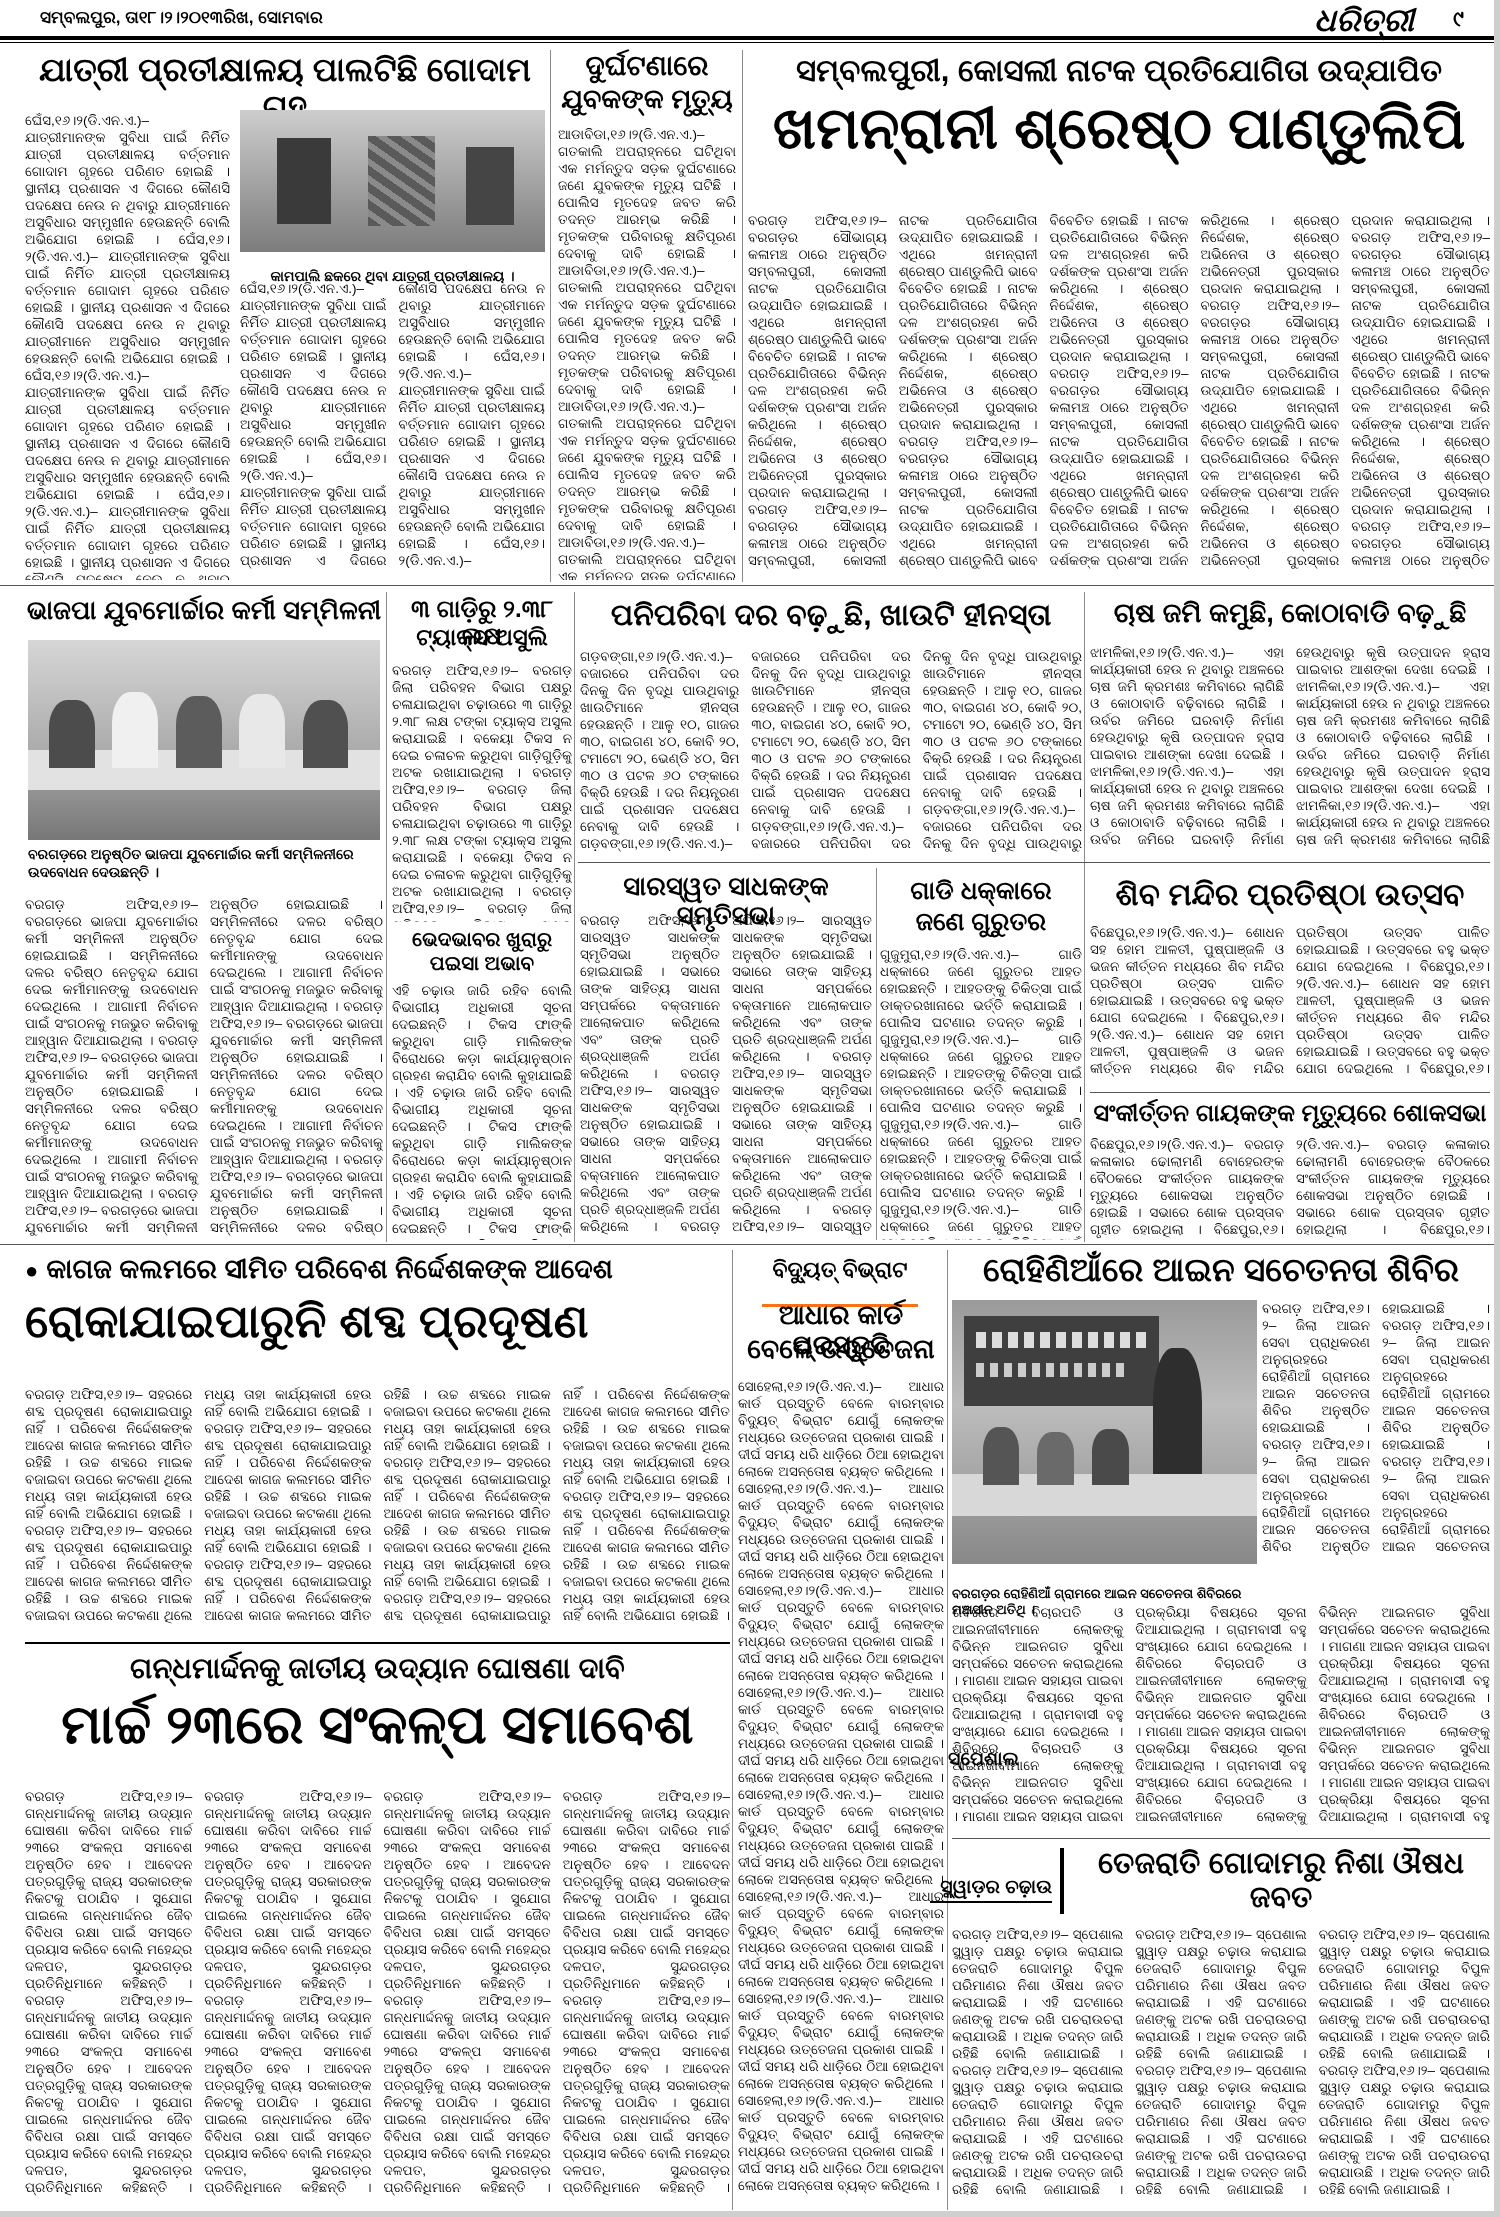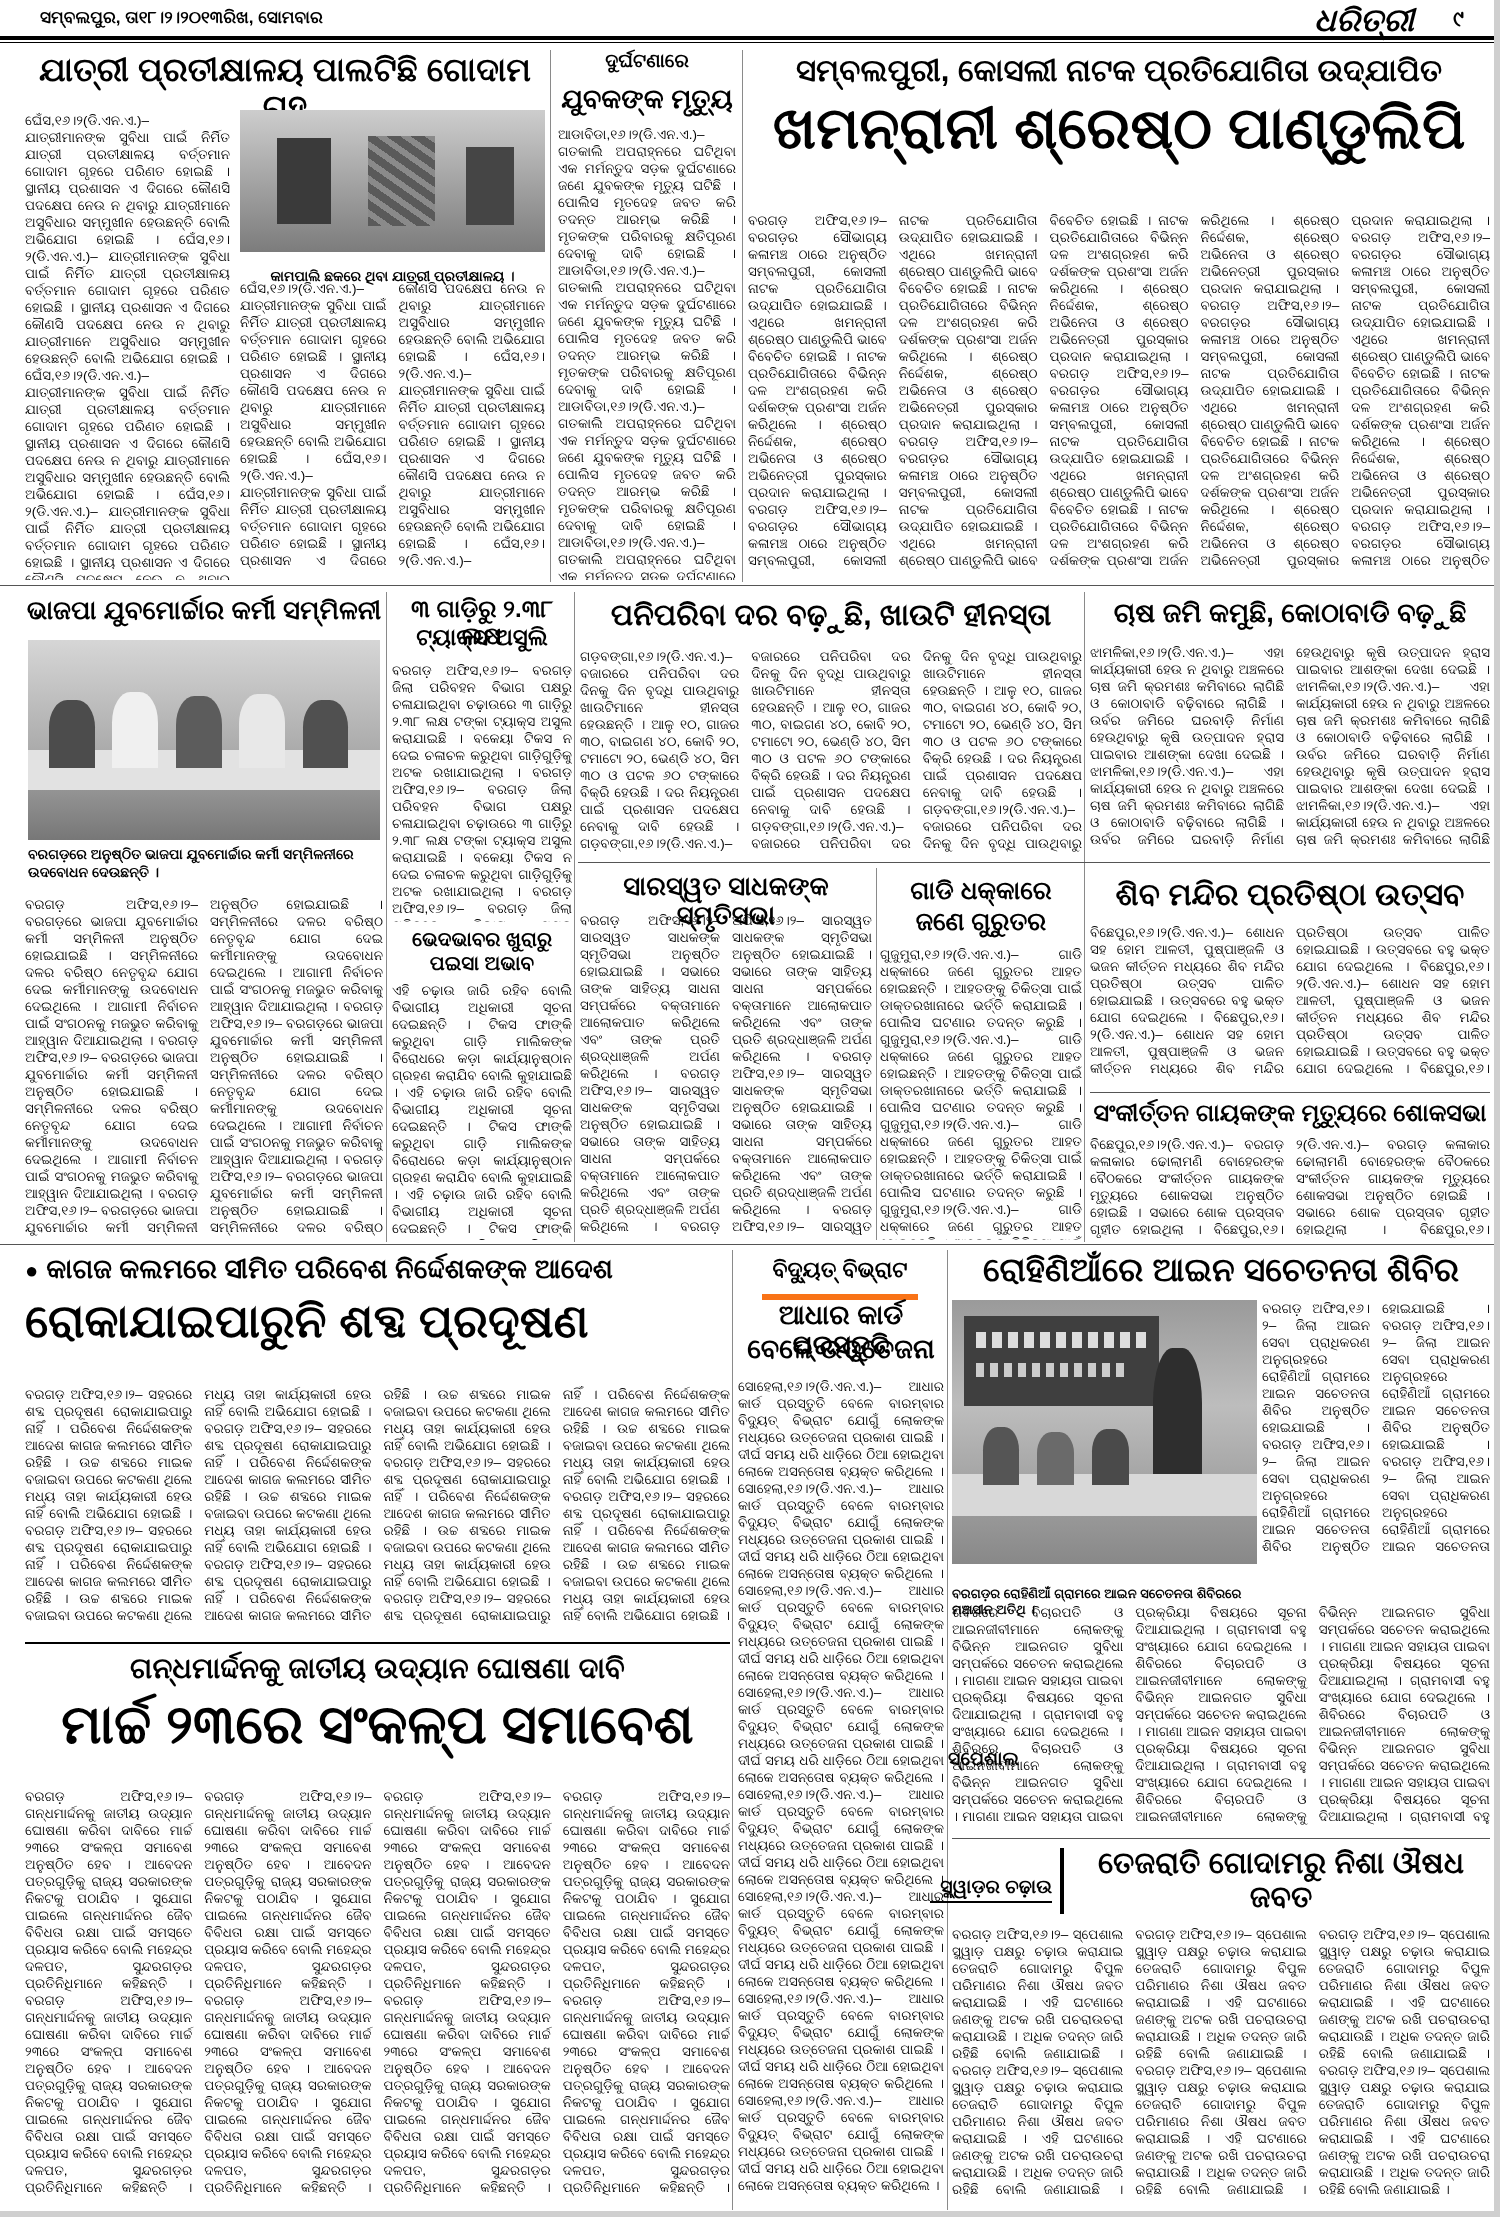--- a/index.html
+++ b/index.html
@@ -12,21 +12,21 @@
   .body{font-size:13.5px;line-height:17px;text-align:justify;overflow:hidden;
         word-break:break-word;}
   .cols2{column-count:2;column-gap:12px;}
   .cols3{column-count:3;column-gap:12px;}
   .cols4{column-count:4;column-gap:12px;}
   .cols5{column-count:5;column-gap:12px;}
   .caption{font-size:14px;font-weight:bold;line-height:1.25;}
   .hrule{height:1px;background:#555;}
   .vrule{width:1px;background:#8a8a8a;}
   .photo{background:linear-gradient(180deg,#cdcdcd 0%,#a8a8a8 45%,#7c7c7c 100%);overflow:hidden;}
-  .underline{border-bottom:6px solid #f97316;padding-bottom:11px;}
+  .underline{border-bottom:3px solid #f97316;padding-bottom:21px;}
   .bullet::before{content:"●";font-size:22px;margin-right:8px;vertical-align:middle;}
 </style>
 </head>
 <body>
 
 <div id="page">
 
   <div class="abs" style="left:40px;top:8px;font-size:17px;font-weight:bold;">ସମ୍ବଲପୁର, ତା୧୮।୨।୨୦୧୩ରିଖ, ସୋମବାର</div>
   <div class="abs" style="right:80px;top:2px;font-size:32px;font-weight:bold;font-style:italic;">ଧରିତ୍ରୀ</div>
   <div class="abs" style="right:30px;top:6px;font-size:22px;font-weight:bold;">୯</div>
@@ -41,21 +41,21 @@
       <div style="position:absolute;left:42%;top:18%;width:22%;height:64%;background:repeating-linear-gradient(35deg,#5a5a5a 0 8px,#8a8a8a 8px 14px);"></div>
       <div style="position:absolute;left:74%;top:26%;width:16%;height:55%;background:#454545;"></div>
     </div>
     <div class="abs caption center" style="left:240px;top:256px;width:305px;margin-top:12px;">କାମପାଲି ଛକରେ ଥିବା ଯାତ୍ରୀ ପ୍ରତୀକ୍ଷାଳୟ ।</div>
     <div class="abs body cols2" style="left:240px;top:280px;width:305px;height:300px;">ଘେଁସ,୧୬।୨(ଡି.ଏନ.ଏ.)– ଯାତ୍ରୀମାନଙ୍କ ସୁବିଧା ପାଇଁ ନିର୍ମିତ ଯାତ୍ରୀ ପ୍ରତୀକ୍ଷାଳୟ ବର୍ତ୍ତମାନ ଗୋଦାମ ଗୃହରେ ପରିଣତ ହୋଇଛି । ସ୍ଥାନୀୟ ପ୍ରଶାସନ ଏ ଦିଗରେ କୌଣସି ପଦକ୍ଷେପ ନେଉ ନ ଥିବାରୁ ଯାତ୍ରୀମାନେ ଅସୁବିଧାର ସମ୍ମୁଖୀନ ହେଉଛନ୍ତି ବୋଲି ଅଭିଯୋଗ ହୋଇଛି । ଘେଁସ,୧୬।୨(ଡି.ଏନ.ଏ.)– ଯାତ୍ରୀମାନଙ୍କ ସୁବିଧା ପାଇଁ ନିର୍ମିତ ଯାତ୍ରୀ ପ୍ରତୀକ୍ଷାଳୟ ବର୍ତ୍ତମାନ ଗୋଦାମ ଗୃହରେ ପରିଣତ ହୋଇଛି । ସ୍ଥାନୀୟ ପ୍ରଶାସନ ଏ ଦିଗରେ କୌଣସି ପଦକ୍ଷେପ ନେଉ ନ ଥିବାରୁ ଯାତ୍ରୀମାନେ ଅସୁବିଧାର ସମ୍ମୁଖୀନ ହେଉଛନ୍ତି ବୋଲି ଅଭିଯୋଗ ହୋଇଛି । ଘେଁସ,୧୬।୨(ଡି.ଏନ.ଏ.)– ଯାତ୍ରୀମାନଙ୍କ ସୁବିଧା ପାଇଁ ନିର୍ମିତ ଯାତ୍ରୀ ପ୍ରତୀକ୍ଷାଳୟ ବର୍ତ୍ତମାନ ଗୋଦାମ ଗୃହରେ ପରିଣତ ହୋଇଛି । ସ୍ଥାନୀୟ ପ୍ରଶାସନ ଏ ଦିଗରେ କୌଣସି ପଦକ୍ଷେପ ନେଉ ନ ଥିବାରୁ ଯାତ୍ରୀମାନେ ଅସୁବିଧାର ସମ୍ମୁଖୀନ ହେଉଛନ୍ତି ବୋଲି ଅଭିଯୋଗ ହୋଇଛି । ଘେଁସ,୧୬।୨(ଡି.ଏନ.ଏ.)– ଯାତ୍ରୀମାନଙ୍କ ସୁବିଧା ପାଇଁ ନିର୍ମିତ ଯାତ୍ରୀ ପ୍ରତୀକ୍ଷାଳୟ ବର୍ତ୍ତମାନ ଗୋଦାମ ଗୃହରେ ପରିଣତ ହୋଇଛି । ସ୍ଥାନୀୟ ପ୍ରଶାସନ ଏ ଦିଗରେ କୌଣସି ପଦକ୍ଷେପ ନେଉ ନ ଥିବାରୁ ଯାତ୍ରୀମାନେ ଅସୁବିଧାର ସମ୍ମୁଖୀନ ହେଉଛନ୍ତି ବୋଲି ଅଭିଯୋଗ ହୋଇଛି । ଘେଁସ,୧୬।୨(ଡି.ଏନ.ଏ.)– ଯାତ୍ରୀମାନଙ୍କ ସୁବିଧା ପାଇଁ ନିର୍ମିତ ଯାତ୍ରୀ ପ୍ରତୀକ୍ଷାଳୟ ବର୍ତ୍ତମାନ ଗୋଦାମ ଗୃହରେ ପରିଣତ ହୋଇଛି । ସ୍ଥାନୀୟ ପ୍ରଶାସନ ଏ ଦିଗରେ କୌଣସି ପଦକ୍ଷେପ ନେଉ ନ ଥିବାରୁ ଯାତ୍ରୀମାନେ ଅସୁବିଧାର ସମ୍ମୁଖୀନ ହେଉଛନ୍ତି ବୋଲି ଅଭିଯୋଗ ହୋଇଛି ।</div>
   </section>
 
   <div class="abs vrule" style="left:550px;top:50px;height:532px;"></div>
 
   <section>
-    <div class="abs hl center" style="left:558px;top:50px;width:178px;font-size:19px;text-align:center;">ଦୁର୍ଘଟଣାରେ</div>
+    <div class="abs hl center" style="left:558px;top:50px;width:178px;font-size:28px;text-align:center;">ଦୁର୍ଘଟଣାରେ</div>
     <div class="abs hl center" style="left:558px;top:84px;width:178px;font-size:27px;">ଯୁବକଙ୍କ ମୃତ୍ୟୁ</div>
     <div class="abs body" style="left:558px;top:126px;width:178px;height:454px;">ଆଡାବିଡା,୧୬।୨(ଡି.ଏନ.ଏ.)– ଗତକାଲି ଅପରାହ୍ନରେ ଘଟିଥିବା ଏକ ମର୍ମନ୍ତୁଦ ସଡ଼କ ଦୁର୍ଘଟଣାରେ ଜଣେ ଯୁବକଙ୍କ ମୃତ୍ୟୁ ଘଟିଛି । ପୋଲିସ ମୃତଦେହ ଜବତ କରି ତଦନ୍ତ ଆରମ୍ଭ କରିଛି । ମୃତକଙ୍କ ପରିବାରକୁ କ୍ଷତିପୂରଣ ଦେବାକୁ ଦାବି ହୋଇଛି । ଆଡାବିଡା,୧୬।୨(ଡି.ଏନ.ଏ.)– ଗତକାଲି ଅପରାହ୍ନରେ ଘଟିଥିବା ଏକ ମର୍ମନ୍ତୁଦ ସଡ଼କ ଦୁର୍ଘଟଣାରେ ଜଣେ ଯୁବକଙ୍କ ମୃତ୍ୟୁ ଘଟିଛି । ପୋଲିସ ମୃତଦେହ ଜବତ କରି ତଦନ୍ତ ଆରମ୍ଭ କରିଛି । ମୃତକଙ୍କ ପରିବାରକୁ କ୍ଷତିପୂରଣ ଦେବାକୁ ଦାବି ହୋଇଛି । ଆଡାବିଡା,୧୬।୨(ଡି.ଏନ.ଏ.)– ଗତକାଲି ଅପରାହ୍ନରେ ଘଟିଥିବା ଏକ ମର୍ମନ୍ତୁଦ ସଡ଼କ ଦୁର୍ଘଟଣାରେ ଜଣେ ଯୁବକଙ୍କ ମୃତ୍ୟୁ ଘଟିଛି । ପୋଲିସ ମୃତଦେହ ଜବତ କରି ତଦନ୍ତ ଆରମ୍ଭ କରିଛି । ମୃତକଙ୍କ ପରିବାରକୁ କ୍ଷତିପୂରଣ ଦେବାକୁ ଦାବି ହୋଇଛି । ଆଡାବିଡା,୧୬।୨(ଡି.ଏନ.ଏ.)– ଗତକାଲି ଅପରାହ୍ନରେ ଘଟିଥିବା ଏକ ମର୍ମନ୍ତୁଦ ସଡ଼କ ଦୁର୍ଘଟଣାରେ ଜଣେ ଯୁବକଙ୍କ ମୃତ୍ୟୁ ଘଟିଛି । ପୋଲିସ ମୃତଦେହ ଜବତ କରି ତଦନ୍ତ ଆରମ୍ଭ କରିଛି । ମୃତକଙ୍କ ପରିବାରକୁ କ୍ଷତିପୂରଣ ଦେବାକୁ ଦାବି ହୋଇଛି । ଆଡାବିଡା,୧୬।୨(ଡି.ଏନ.ଏ.)– ଗତକାଲି ଅପରାହ୍ନରେ ଘଟିଥିବା ଏକ ମର୍ମନ୍ତୁଦ ସଡ଼କ ଦୁର୍ଘଟଣାରେ ଜଣେ ଯୁବକଙ୍କ ମୃତ୍ୟୁ ଘଟିଛି । ପୋଲିସ ମୃତଦେହ ଜବତ କରି ତଦନ୍ତ ଆରମ୍ଭ କରିଛି । ମୃତକଙ୍କ ପରିବାରକୁ କ୍ଷତିପୂରଣ ଦେବାକୁ ଦାବି ହୋଇଛି ।</div>
   </section>
 
   <div class="abs vrule" style="left:742px;top:50px;height:532px;"></div>
 
   <section>
     <div class="abs hl center" style="left:748px;top:54px;width:742px;font-size:31px;font-weight:600;">ସମ୍ବଲପୁରୀ, କୋସଲୀ ନାଟକ ପ୍ରତିଯୋଗିତା ଉଦ୍‌ଯାପିତ</div>
     <div class="abs hl center" style="left:748px;top:96px;width:742px;font-size:58px;">ଖମନ୍‌ରାନୀ ଶ୍ରେଷ୍ଠ ପାଣ୍ଡୁଲିପି</div>
     <div class="abs body cols5" style="left:748px;top:212px;width:742px;height:368px;">ବରଗଡ଼ ଅଫିସ,୧୬।୨– ବରଗଡ଼ର ସୌଭାଗ୍ୟ କଳାମଞ୍ଚ ଠାରେ ଅନୁଷ୍ଠିତ ସମ୍ବଲପୁରୀ, କୋସଲୀ ନାଟକ ପ୍ରତିଯୋଗିତା ଉଦ୍‌ଯାପିତ ହୋଇଯାଇଛି । ଏଥିରେ ଖମନ୍‌ରାନୀ ଶ୍ରେଷ୍ଠ ପାଣ୍ଡୁଲିପି ଭାବେ ବିବେଚିତ ହୋଇଛି । ନାଟକ ପ୍ରତିଯୋଗିତାରେ ବିଭିନ୍ନ ଦଳ ଅଂଶଗ୍ରହଣ କରି ଦର୍ଶକଙ୍କ ପ୍ରଶଂସା ଅର୍ଜନ କରିଥିଲେ । ଶ୍ରେଷ୍ଠ ନିର୍ଦ୍ଦେଶକ, ଶ୍ରେଷ୍ଠ ଅଭିନେତା ଓ ଶ୍ରେଷ୍ଠ ଅଭିନେତ୍ରୀ ପୁରସ୍କାର ପ୍ରଦାନ କରାଯାଇଥିଲା । ବରଗଡ଼ ଅଫିସ,୧୬।୨– ବରଗଡ଼ର ସୌଭାଗ୍ୟ କଳାମଞ୍ଚ ଠାରେ ଅନୁଷ୍ଠିତ ସମ୍ବଲପୁରୀ, କୋସଲୀ ନାଟକ ପ୍ରତିଯୋଗିତା ଉଦ୍‌ଯାପିତ ହୋଇଯାଇଛି । ଏଥିରେ ଖମନ୍‌ରାନୀ ଶ୍ରେଷ୍ଠ ପାଣ୍ଡୁଲିପି ଭାବେ ବିବେଚିତ ହୋଇଛି । ନାଟକ ପ୍ରତିଯୋଗିତାରେ ବିଭିନ୍ନ ଦଳ ଅଂଶଗ୍ରହଣ କରି ଦର୍ଶକଙ୍କ ପ୍ରଶଂସା ଅର୍ଜନ କରିଥିଲେ । ଶ୍ରେଷ୍ଠ ନିର୍ଦ୍ଦେଶକ, ଶ୍ରେଷ୍ଠ ଅଭିନେତା ଓ ଶ୍ରେଷ୍ଠ ଅଭିନେତ୍ରୀ ପୁରସ୍କାର ପ୍ରଦାନ କରାଯାଇଥିଲା । ବରଗଡ଼ ଅଫିସ,୧୬।୨– ବରଗଡ଼ର ସୌଭାଗ୍ୟ କଳାମଞ୍ଚ ଠାରେ ଅନୁଷ୍ଠିତ ସମ୍ବଲପୁରୀ, କୋସଲୀ ନାଟକ ପ୍ରତିଯୋଗିତା ଉଦ୍‌ଯାପିତ ହୋଇଯାଇଛି । ଏଥିରେ ଖମନ୍‌ରାନୀ ଶ୍ରେଷ୍ଠ ପାଣ୍ଡୁଲିପି ଭାବେ ବିବେଚିତ ହୋଇଛି । ନାଟକ ପ୍ରତିଯୋଗିତାରେ ବିଭିନ୍ନ ଦଳ ଅଂଶଗ୍ରହଣ କରି ଦର୍ଶକଙ୍କ ପ୍ରଶଂସା ଅର୍ଜନ କରିଥିଲେ । ଶ୍ରେଷ୍ଠ ନିର୍ଦ୍ଦେଶକ, ଶ୍ରେଷ୍ଠ ଅଭିନେତା ଓ ଶ୍ରେଷ୍ଠ ଅଭିନେତ୍ରୀ ପୁରସ୍କାର ପ୍ରଦାନ କରାଯାଇଥିଲା । ବରଗଡ଼ ଅଫିସ,୧୬।୨– ବରଗଡ଼ର ସୌଭାଗ୍ୟ କଳାମଞ୍ଚ ଠାରେ ଅନୁଷ୍ଠିତ ସମ୍ବଲପୁରୀ, କୋସଲୀ ନାଟକ ପ୍ରତିଯୋଗିତା ଉଦ୍‌ଯାପିତ ହୋଇଯାଇଛି । ଏଥିରେ ଖମନ୍‌ରାନୀ ଶ୍ରେଷ୍ଠ ପାଣ୍ଡୁଲିପି ଭାବେ ବିବେଚିତ ହୋଇଛି । ନାଟକ ପ୍ରତିଯୋଗିତାରେ ବିଭିନ୍ନ ଦଳ ଅଂଶଗ୍ରହଣ କରି ଦର୍ଶକଙ୍କ ପ୍ରଶଂସା ଅର୍ଜନ କରିଥିଲେ । ଶ୍ରେଷ୍ଠ ନିର୍ଦ୍ଦେଶକ, ଶ୍ରେଷ୍ଠ ଅଭିନେତା ଓ ଶ୍ରେଷ୍ଠ ଅଭିନେତ୍ରୀ ପୁରସ୍କାର ପ୍ରଦାନ କରାଯାଇଥିଲା । ବରଗଡ଼ ଅଫିସ,୧୬।୨– ବରଗଡ଼ର ସୌଭାଗ୍ୟ କଳାମଞ୍ଚ ଠାରେ ଅନୁଷ୍ଠିତ ସମ୍ବଲପୁରୀ, କୋସଲୀ ନାଟକ ପ୍ରତିଯୋଗିତା ଉଦ୍‌ଯାପିତ ହୋଇଯାଇଛି । ଏଥିରେ ଖମନ୍‌ରାନୀ ଶ୍ରେଷ୍ଠ ପାଣ୍ଡୁଲିପି ଭାବେ ବିବେଚିତ ହୋଇଛି । ନାଟକ ପ୍ରତିଯୋଗିତାରେ ବିଭିନ୍ନ ଦଳ ଅଂଶଗ୍ରହଣ କରି ଦର୍ଶକଙ୍କ ପ୍ରଶଂସା ଅର୍ଜନ କରିଥିଲେ । ଶ୍ରେଷ୍ଠ ନିର୍ଦ୍ଦେଶକ, ଶ୍ରେଷ୍ଠ ଅଭିନେତା ଓ ଶ୍ରେଷ୍ଠ ଅଭିନେତ୍ରୀ ପୁରସ୍କାର ପ୍ରଦାନ କରାଯାଇଥିଲା । ବରଗଡ଼ ଅଫିସ,୧୬।୨– ବରଗଡ଼ର ସୌଭାଗ୍ୟ କଳାମଞ୍ଚ ଠାରେ ଅନୁଷ୍ଠିତ ସମ୍ବଲପୁରୀ, କୋସଲୀ ନାଟକ ପ୍ରତିଯୋଗିତା ଉଦ୍‌ଯାପିତ ହୋଇଯାଇଛି । ଏଥିରେ ଖମନ୍‌ରାନୀ ଶ୍ରେଷ୍ଠ ପାଣ୍ଡୁଲିପି ଭାବେ ବିବେଚିତ ହୋଇଛି । ନାଟକ ପ୍ରତିଯୋଗିତାରେ ବିଭିନ୍ନ ଦଳ ଅଂଶଗ୍ରହଣ କରି ଦର୍ଶକଙ୍କ ପ୍ରଶଂସା ଅର୍ଜନ କରିଥିଲେ । ଶ୍ରେଷ୍ଠ ନିର୍ଦ୍ଦେଶକ, ଶ୍ରେଷ୍ଠ ଅଭିନେତା ଓ ଶ୍ରେଷ୍ଠ ଅଭିନେତ୍ରୀ ପୁରସ୍କାର ପ୍ରଦାନ କରାଯାଇଥିଲା । ବରଗଡ଼ ଅଫିସ,୧୬।୨– ବରଗଡ଼ର ସୌଭାଗ୍ୟ କଳାମଞ୍ଚ ଠାରେ ଅନୁଷ୍ଠିତ ସମ୍ବଲପୁରୀ, କୋସଲୀ ନାଟକ ପ୍ରତିଯୋଗିତା ଉଦ୍‌ଯାପିତ ହୋଇଯାଇଛି । ଏଥିରେ ଖମନ୍‌ରାନୀ ଶ୍ରେଷ୍ଠ ପାଣ୍ଡୁଲିପି ଭାବେ ବିବେଚିତ ହୋଇଛି । ନାଟକ ପ୍ରତିଯୋଗିତାରେ ବିଭିନ୍ନ ଦଳ ଅଂଶଗ୍ରହଣ କରି ଦର୍ଶକଙ୍କ ପ୍ରଶଂସା ଅର୍ଜନ କରିଥିଲେ । ଶ୍ରେଷ୍ଠ ନିର୍ଦ୍ଦେଶକ, ଶ୍ରେଷ୍ଠ ଅଭିନେତା ଓ ଶ୍ରେଷ୍ଠ ଅଭିନେତ୍ରୀ ପୁରସ୍କାର ପ୍ରଦାନ କରାଯାଇଥିଲା । ବରଗଡ଼ ଅଫିସ,୧୬।୨– ବରଗଡ଼ର ସୌଭାଗ୍ୟ କଳାମଞ୍ଚ ଠାରେ ଅନୁଷ୍ଠିତ ସମ୍ବଲପୁରୀ, କୋସଲୀ ନାଟକ ପ୍ରତିଯୋଗିତା ଉଦ୍‌ଯାପିତ ହୋଇଯାଇଛି । ଏଥିରେ ଖମନ୍‌ରାନୀ ଶ୍ରେଷ୍ଠ ପାଣ୍ଡୁଲିପି ଭାବେ ବିବେଚିତ ହୋଇଛି । ନାଟକ ପ୍ରତିଯୋଗିତାରେ ବିଭିନ୍ନ ଦଳ ଅଂଶଗ୍ରହଣ କରି ଦର୍ଶକଙ୍କ ପ୍ରଶଂସା ଅର୍ଜନ କରିଥିଲେ । ଶ୍ରେଷ୍ଠ ନିର୍ଦ୍ଦେଶକ, ଶ୍ରେଷ୍ଠ ଅଭିନେତା ଓ ଶ୍ରେଷ୍ଠ ଅଭିନେତ୍ରୀ ପୁରସ୍କାର ପ୍ରଦାନ କରାଯାଇଥିଲା । ବରଗଡ଼ ଅଫିସ,୧୬।୨– ବରଗଡ଼ର ସୌଭାଗ୍ୟ କଳାମଞ୍ଚ ଠାରେ ଅନୁଷ୍ଠିତ ସମ୍ବଲପୁରୀ, କୋସଲୀ ନାଟକ ପ୍ରତିଯୋଗିତା ଉଦ୍‌ଯାପିତ ହୋଇଯାଇଛି । ଏଥିରେ ଖମନ୍‌ରାନୀ ଶ୍ରେଷ୍ଠ ପାଣ୍ଡୁଲିପି ଭାବେ ବିବେଚିତ ହୋଇଛି । ନାଟକ ପ୍ରତିଯୋଗିତାରେ ବିଭିନ୍ନ ଦଳ ଅଂଶଗ୍ରହଣ କରି ଦର୍ଶକଙ୍କ ପ୍ରଶଂସା ଅର୍ଜନ କରିଥିଲେ । ଶ୍ରେଷ୍ଠ ନିର୍ଦ୍ଦେଶକ, ଶ୍ରେଷ୍ଠ ଅଭିନେତା ଓ ଶ୍ରେଷ୍ଠ ଅଭିନେତ୍ରୀ ପୁରସ୍କାର ପ୍ରଦାନ କରାଯାଇଥିଲା । ବରଗଡ଼ ଅଫିସ,୧୬।୨– ବରଗଡ଼ର ସୌଭାଗ୍ୟ କଳାମଞ୍ଚ ଠାରେ ଅନୁଷ୍ଠିତ ସମ୍ବଲପୁରୀ, କୋସଲୀ ନାଟକ ପ୍ରତିଯୋଗିତା ଉଦ୍‌ଯାପିତ ହୋଇଯାଇଛି । ଏଥିରେ ଖମନ୍‌ରାନୀ ଶ୍ରେଷ୍ଠ ପାଣ୍ଡୁଲିପି ଭାବେ ବିବେଚିତ ହୋଇଛି । ନାଟକ ପ୍ରତିଯୋଗିତାରେ ବିଭିନ୍ନ ଦଳ ଅଂଶଗ୍ରହଣ କରି ଦର୍ଶକଙ୍କ ପ୍ରଶଂସା ଅର୍ଜନ କରିଥିଲେ । ଶ୍ରେଷ୍ଠ ନିର୍ଦ୍ଦେଶକ, ଶ୍ରେଷ୍ଠ ଅଭିନେତା ଓ ଶ୍ରେଷ୍ଠ ଅଭିନେତ୍ରୀ ପୁରସ୍କାର ପ୍ରଦାନ କରାଯାଇଥିଲା ।</div>

